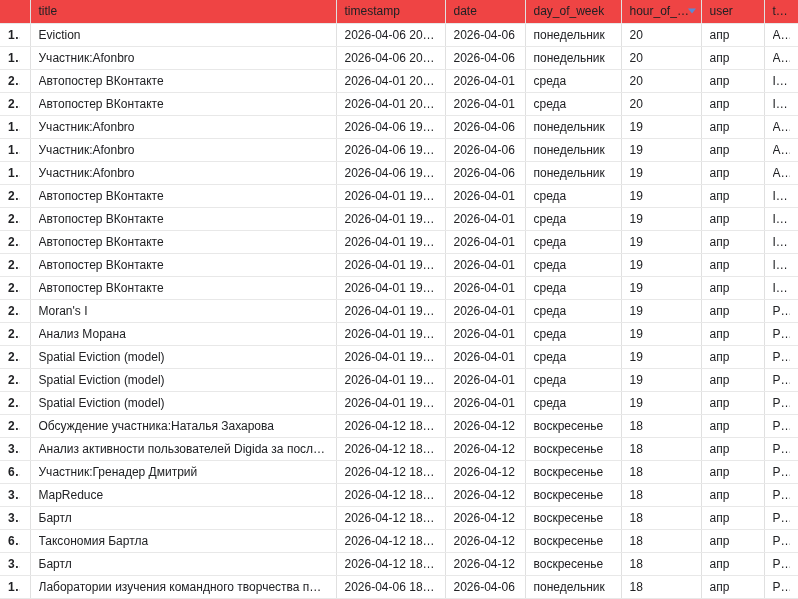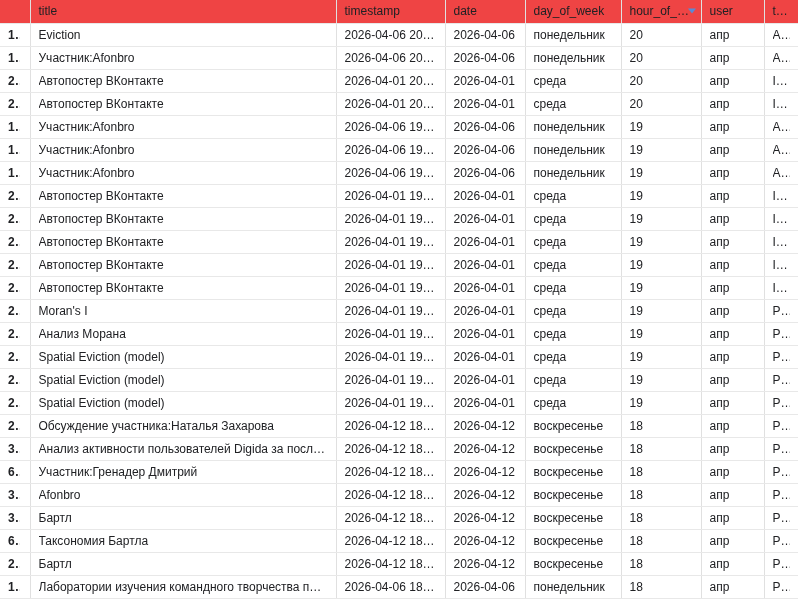--- a/index.html
+++ b/index.html
@@ -620,21 +620,21 @@
         </td>
         <td>
           <span class="cell-clip">Pata</span>
         </td>
       </tr>
       <tr>
         <td class="idx">
           <span class="cell-clip">35</span>
         </td>
         <td>
-          <span class="cell-clip">Afonbro</span>
+          <span class="cell-clip">MapReduce</span>
         </td>
         <td>
           <span class="cell-clip">2026-04-12 18:14:20</span>
         </td>
         <td>
           <span class="cell-clip">2026-04-12</span>
         </td>
         <td>
           <span class="cell-clip">воскресенье</span>
         </td>
@@ -695,21 +695,21 @@
         </td>
         <td class="num">
           <span class="cell-clip">апр</span>
         </td>
         <td>
           <span class="cell-clip">Pata</span>
         </td>
       </tr>
       <tr>
         <td class="idx">
-          <span class="cell-clip">25</span>
+          <span class="cell-clip">38</span>
         </td>
         <td>
           <span class="cell-clip">Бартл</span>
         </td>
         <td>
           <span class="cell-clip">2026-04-12 18:10:41</span>
         </td>
         <td>
           <span class="cell-clip">2026-04-12</span>
         </td>

